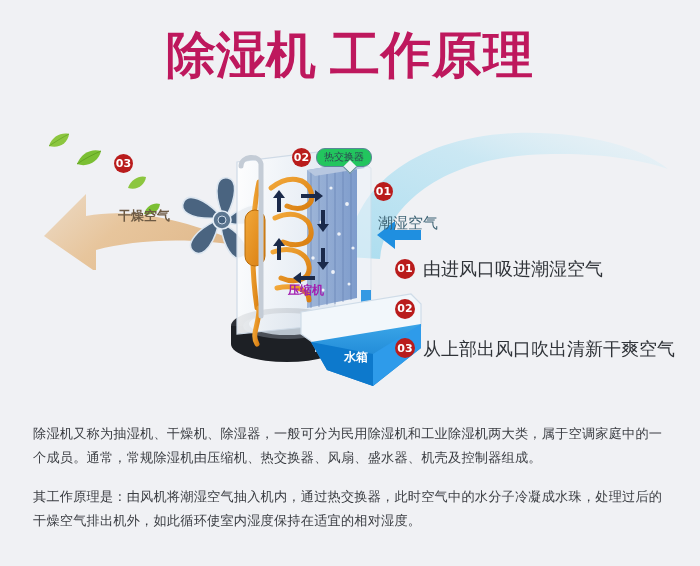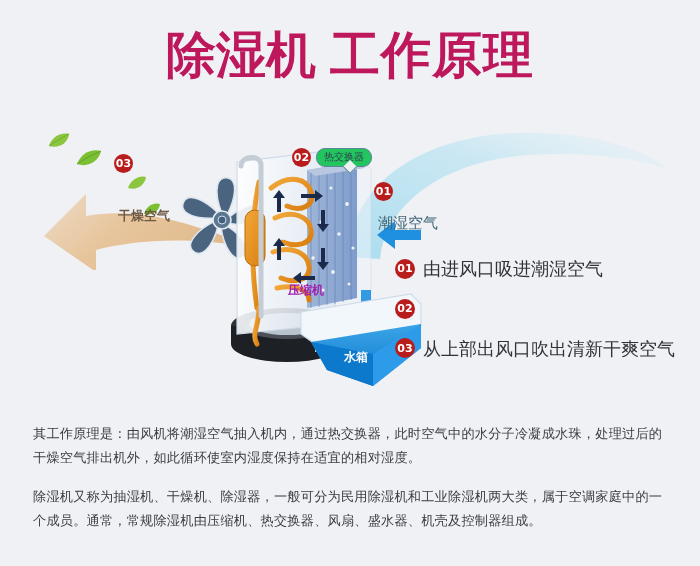--- a/index.html
+++ b/index.html
@@ -411,17 +411,17 @@
     <div class="bullet">
       <span class="badge badge-sm">02</span>
     </div>
     <div class="bullet">
       <span class="badge badge-sm">03</span>
       <span class="bullet-text">从上部出风口吹出清新干爽空气</span>
     </div>
   </div>
 
   <div class="body-copy">
+    <p class="para">除湿机又称为抽湿机、干燥机、除湿器，一般可分为民用除湿机和工业除湿机两大类，属于空调家庭中的一个成员。通常，常规除湿机由压缩机、热交换器、风扇、盛水器、机壳及控制器组成。</p>
     <p class="para">其工作原理是：由风机将潮湿空气抽入机内，通过热交换器，此时空气中的水分子冷凝成水珠，处理过后的干燥空气排出机外，如此循环使室内湿度保持在适宜的相对湿度。</p>
-    <p class="para">除湿机又称为抽湿机、干燥机、除湿器，一般可分为民用除湿机和工业除湿机两大类，属于空调家庭中的一个成员。通常，常规除湿机由压缩机、热交换器、风扇、盛水器、机壳及控制器组成。</p>
   </div>
 
 </div>
 
 </body></html>

